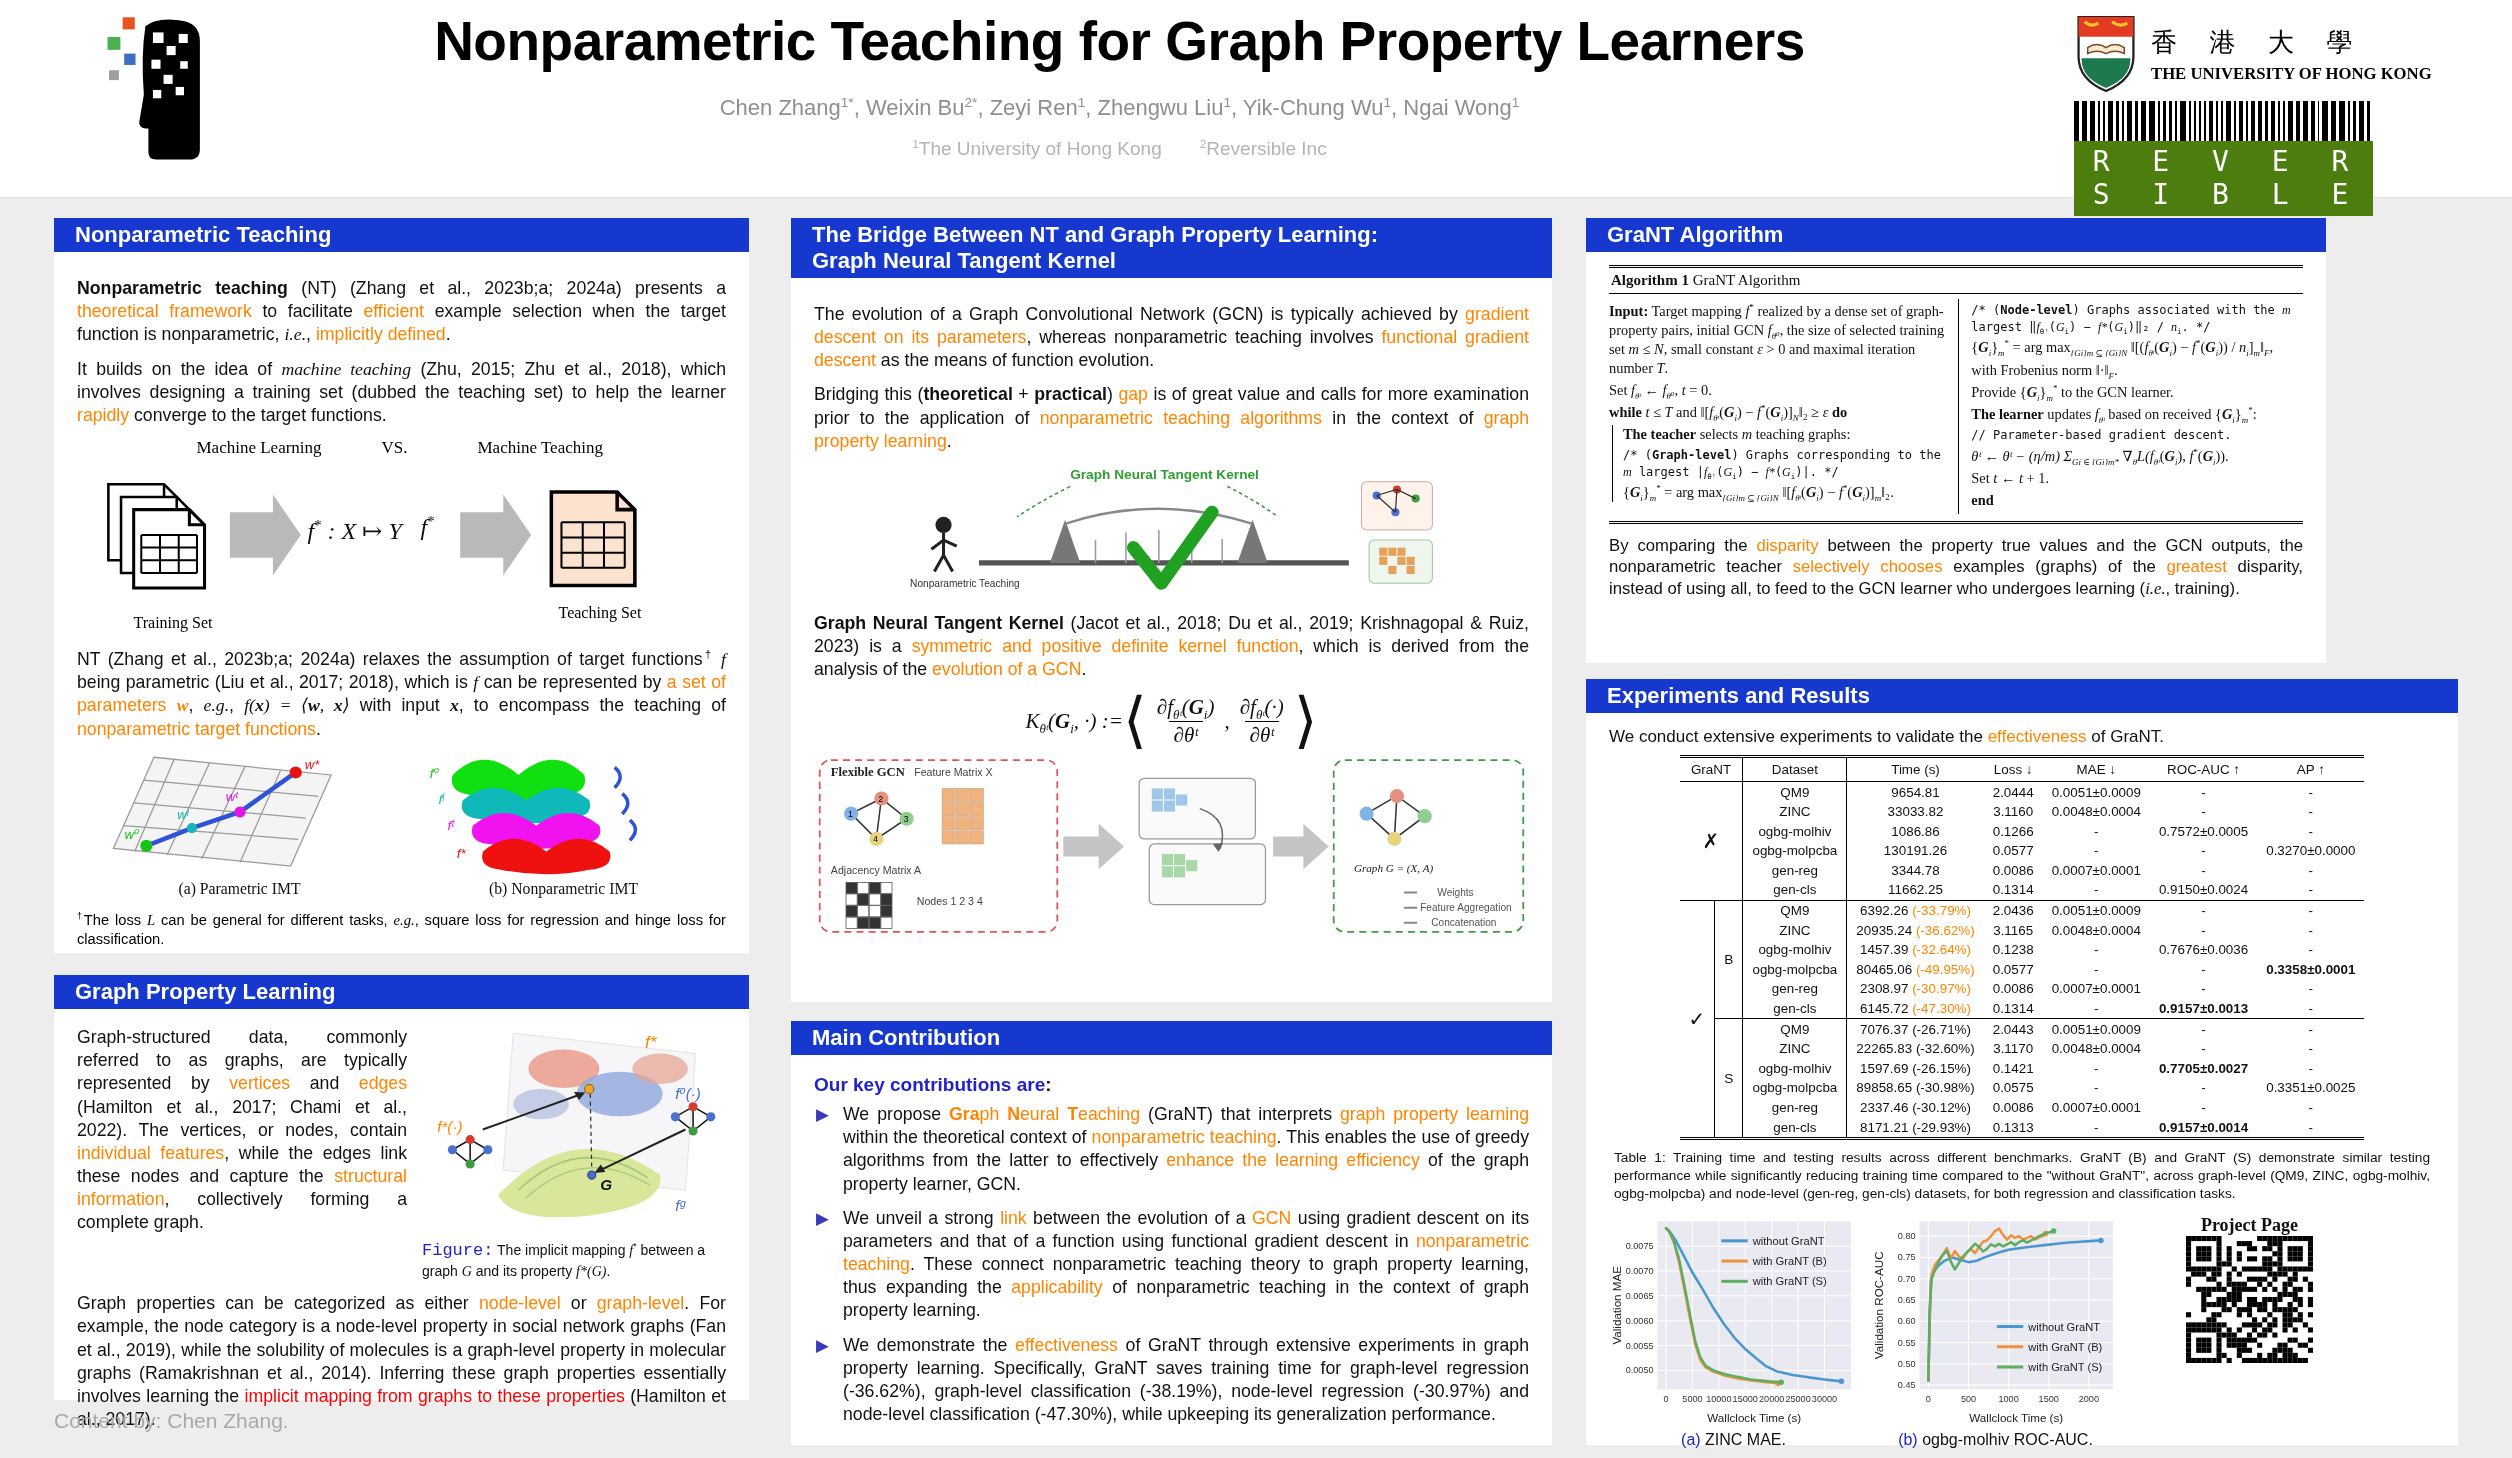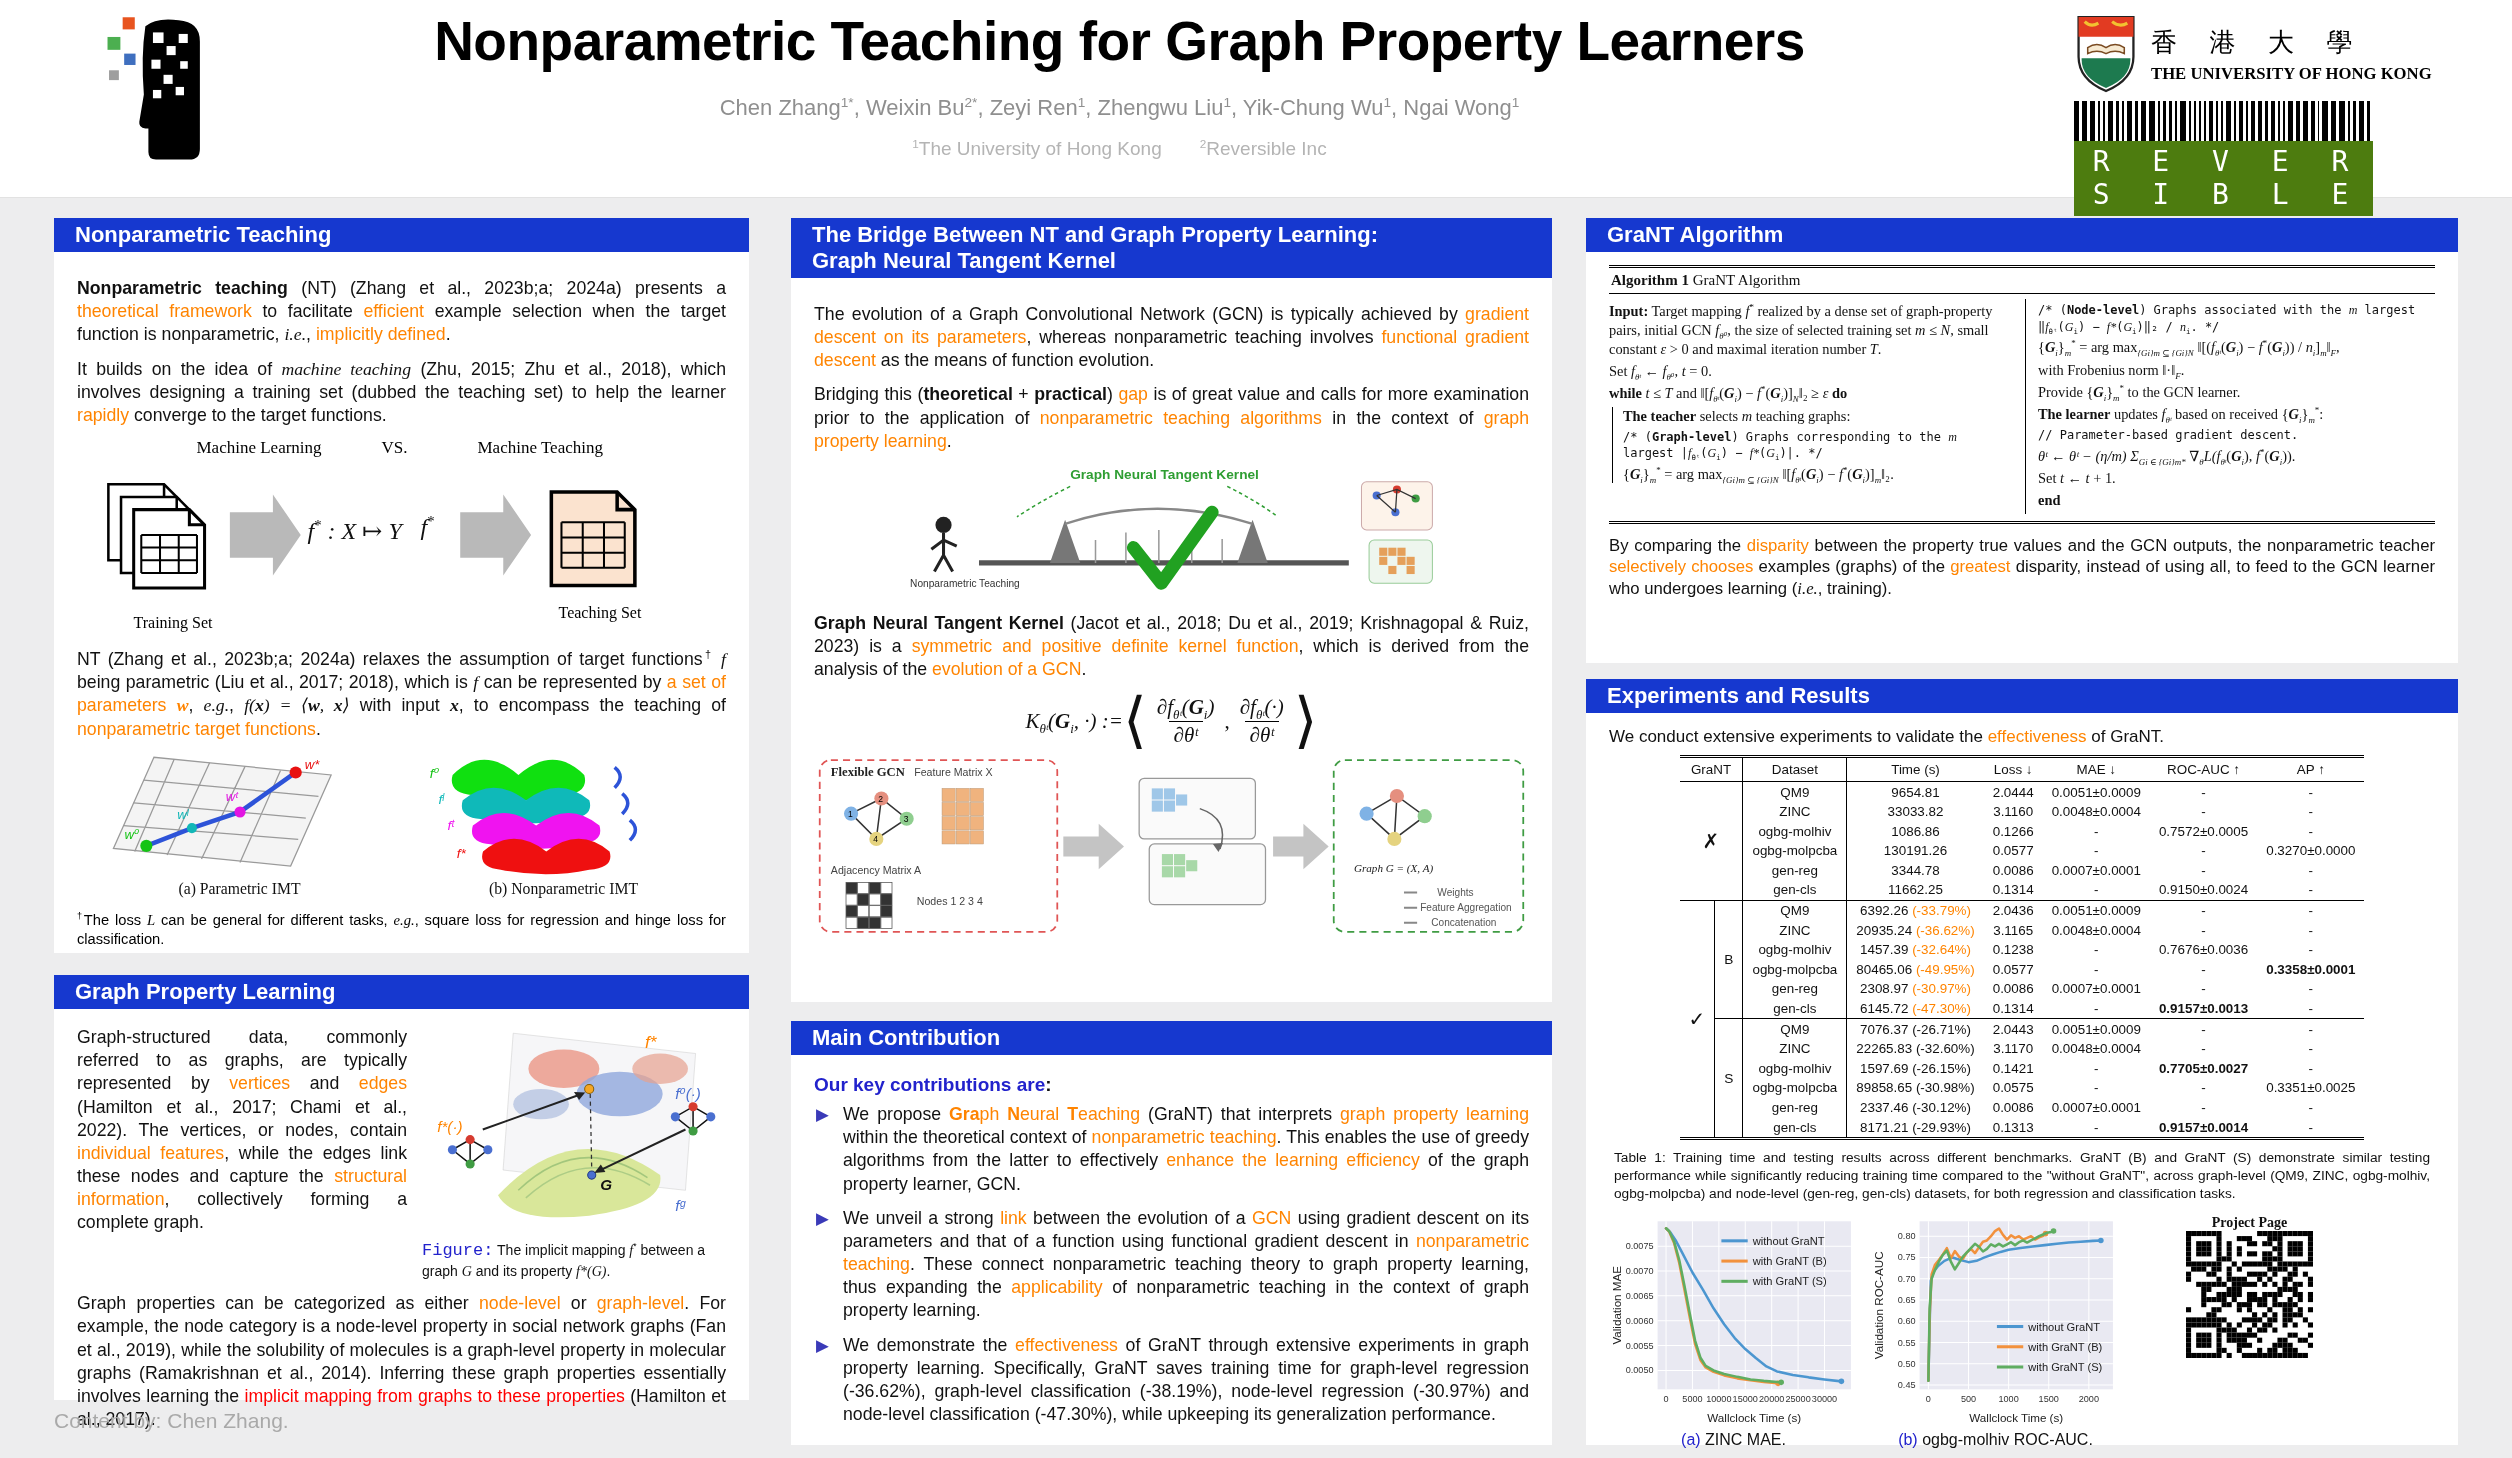--- a/index.html
+++ b/index.html
@@ -73,21 +73,21 @@
   td.sub{border-left:1.3px solid #000;font-size:13.7px;}
   tr.gs td{border-top:1.3px solid #000;}
   td.mark{font-size:20px;}
   .bb{font-weight:700;}
   .tblcap{font-size:13.7px;line-height:1.3;text-align:justify;margin:9px 5px 0 5px;}
   
   .charts-row{display:flex;gap:13px;margin-top:13px;align-items:flex-start;}
   .chartbox{width:249px;}
   .chart-title{text-align:center;font-size:16px;margin-top:1px;}
   .project{width:167px;margin-left:33px;text-align:center;}
-  .project .pt{font-family:"Liberation Serif","DejaVu Serif",serif;font-weight:700;font-size:14px;}
+  .project .pt{font-family:"Liberation Serif","DejaVu Serif",serif;font-weight:700;font-size:18px;}
   
   #credit{position:absolute;left:54px;top:1409px;font-size:21px;color:#a9a9a9;}
 </style>
 </head>
 <body>
 
 <div id="poster">
 
   <div id="header">
     <svg id="headlogo" width="106" height="167" viewBox="0 0 140 220">
@@ -481,21 +481,21 @@
     <div class="body">
       <div class="contrib-intro"><span class="b bl">Our key contributions are</span><span class="b">:</span></div>
       <ul class="contrib">
         <li><span>We propose </span><span class="b o">Gra</span><span class="o">ph </span><span class="b o">N</span><span class="o">eural </span><span class="b o">T</span><span class="o">eaching</span><span> (GraNT) that interprets </span><span class="o">graph property learning</span><span> within the theoretical context of </span><span class="o">nonparametric teaching</span><span>. This enables the use of greedy algorithms from the latter to effectively </span><span class="o">enhance the learning efficiency</span><span> of the graph property learner, GCN.</span></li>
         <li><span>We unveil a strong </span><span class="o">link</span><span> between the evolution of a </span><span class="o">GCN</span><span> using gradient descent on its parameters and that of a function using functional gradient descent in </span><span class="o">nonparametric teaching</span><span>. These connect nonparametric teaching theory to graph property learning, thus expanding the </span><span class="o">applicability</span><span> of nonparametric teaching in the context of graph property learning.</span></li>
         <li><span>We demonstrate the </span><span class="o">effectiveness</span><span> of GraNT through extensive experiments in graph property learning.  Specifically, GraNT saves training time for graph-level regression (-36.62%), graph-level classification (-38.19%), node-level regression (-30.97%) and node-level classification (-47.30%), while upkeeping its generalization performance.</span></li>
       </ul>
     </div>
   </div>
 
-  <div class="card" style="left:1586px;top:218px;width:872px;height:445px;">
+  <div class="card" style="left:1586px;top:218px;width:740px;height:445px;">
     <div class="bar">
         <span>GraNT Algorithm</span>
       </div>
     <div class="body" style="padding-top:11px;">
       <div class="algo">
         <div class="algo-title"><span class="b">Algorithm 1</span><span> GraNT Algorithm</span></div>
         <div class="algo-cols">
           <div class="algo-left">
             <div class="aline"><span class="b">Input:</span><span> Target mapping </span><span class="it">f</span><sup>*</sup><span> realized by a dense set of graph-property pairs, initial GCN </span><span class="it">f</span><sub class="it">θ⁰</sub><span>, the size of selected training set </span><span class="it">m ≤ N</span><span>, small constant </span><span class="it">ε</span><span> &gt; 0 and maximal iteration number </span><span class="it">T</span><span>.</span></div>
             <div class="aline"><span>Set </span><span class="it">f</span><sub class="it">θᵗ</sub><span> ← </span><span class="it">f</span><sub class="it">θ⁰</sub><span>, </span><span class="it">t</span><span> = 0.</span></div>

